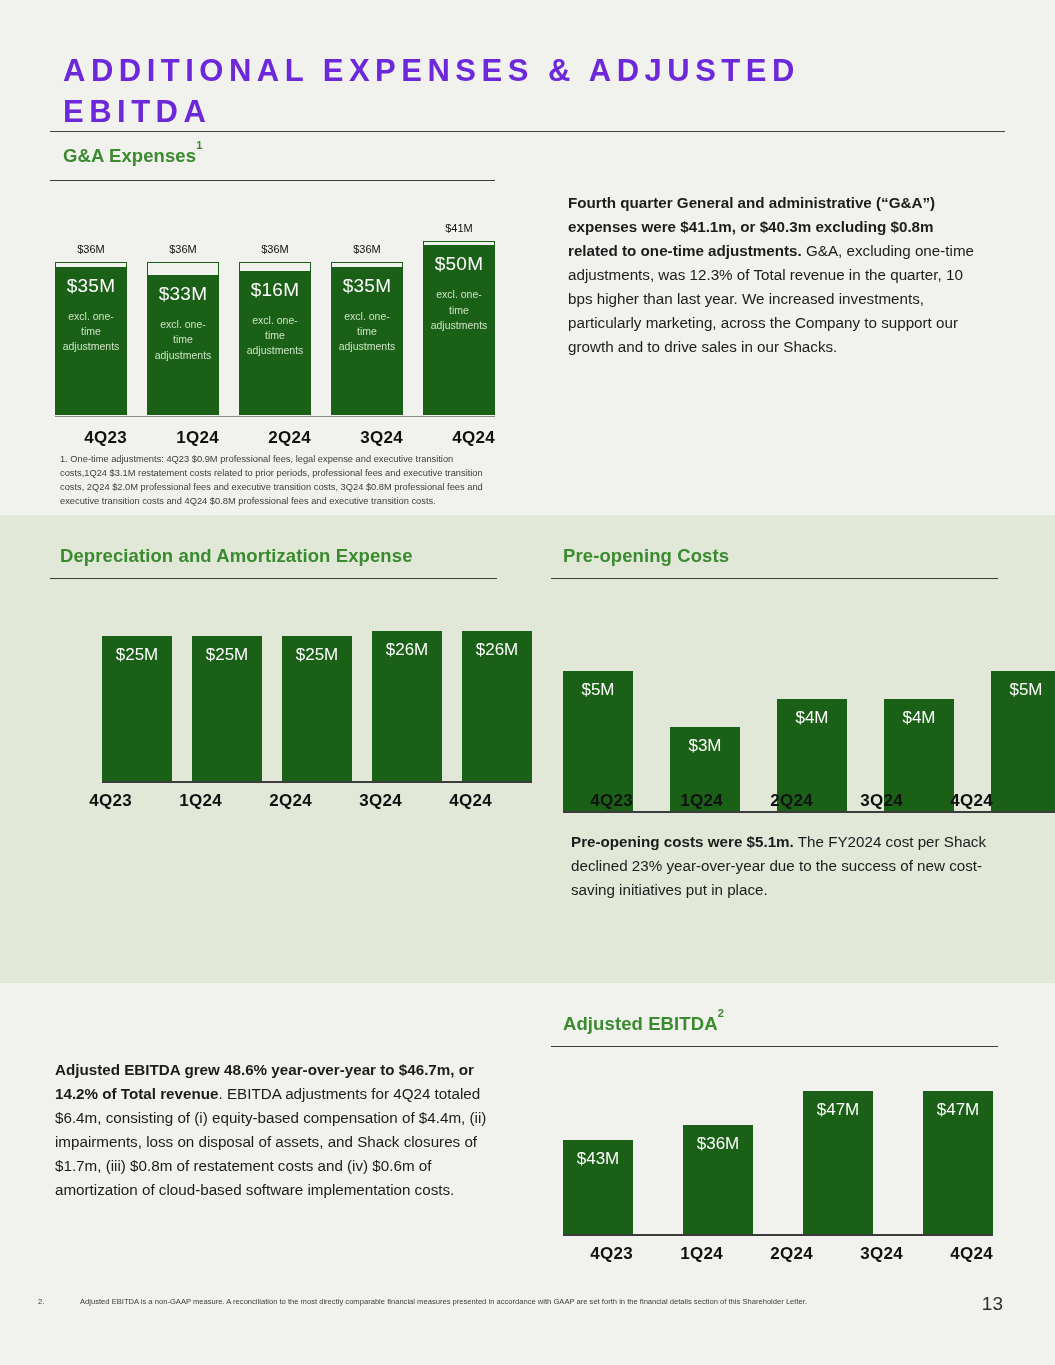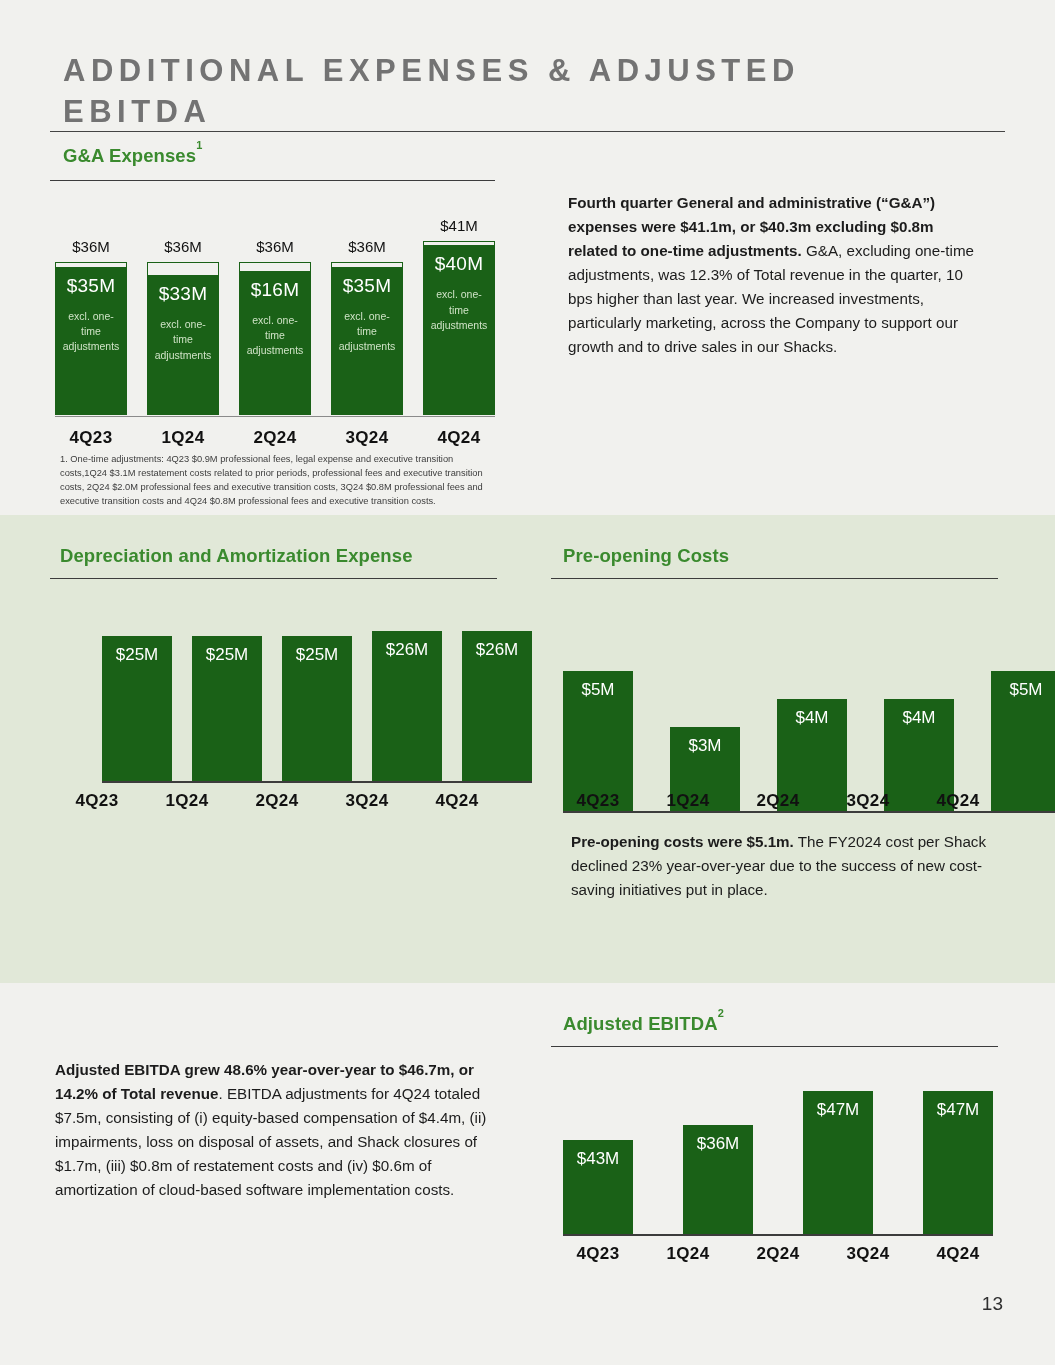--- a/index.html
+++ b/index.html
@@ -15,21 +15,21 @@
   
   .band-green {
     position: absolute; left: 0; top: 515px; width: 1055px; height: 468px;
     background: #e1e8d8;
   }
 
   
   .title {
     position: absolute; left: 63px; top: 50px; width: 860px;
     font-size: 31px; font-weight: 700; letter-spacing: 5.5px;
-    line-height: 1.33; color: #737373;
+    line-height: 1.33; color: #6d28d9;
   }
   .title-rule {
     position: absolute; left: 50px; top: 131px; width: 955px;
     border-top: 1px solid #444;
   }
 
   
   .sec-head {
     position: absolute;
     font-size: 18.5px; font-weight: 700; color: #3a8a2e;
@@ -53,21 +53,21 @@
   .bar-slot {
     position: relative; height: 100%;
     display: flex; flex-direction: column; justify-content: flex-end;
     align-items: center;
   }
   .bar-col { position: relative; width: 100%; display: flex; flex-direction: column; justify-content: flex-end; }
 
   
   .total-lab {
     position: absolute; left: 0; width: 100%; text-align: center;
-    font-size: 15px; font-weight: 400; color: #111;
+    font-size: 11px; font-weight: 400; color: #111;
   }
 
   
   .seg-white {
     background: #f1f1ee;
     border: 1.6px solid #1a6117;
     border-bottom: none;
     width: 100%;
   }
   .seg-green {
@@ -89,21 +89,21 @@
   }
   .bar-plain .val {
     color: #ffffff; font-size: 17px; margin-top: 10px; line-height: 1;
   }
 
   .xlabels {
     position: absolute; left: 0; width: 100%;
     display: flex; justify-content: space-between;
   }
   .xlab {
-    text-align: center; font-size: 17px; font-weight: 700;
+    text-align: right; font-size: 17px; font-weight: 700;
     color: #111; letter-spacing: .3px;
   }
 
   
   .copy {
     position: absolute;
     font-size: 15.2px; line-height: 1.58; color: #1c1c1c;
   }
   .copy b { font-weight: 700; }
 
@@ -178,21 +178,21 @@
                 <div class="val">$35M</div>
                 <div class="sub">excl. one-time adjustments</div>
               </div>
             </div>
           </div>
           <div class="bar-slot" style="width: 72px;">
             <div class="bar-col">
               <div class="total-lab" style="bottom: 180.804px;">$41M</div>
               <div class="seg-white" style="height: 4.23913px;"></div>
               <div class="seg-green" style="height: 169.565px;">
-                <div class="val">$40M</div>
+                <div class="val">$50M</div>
                 <div class="sub">excl. one-time adjustments</div>
               </div>
             </div>
           </div>
         </div>
     </div>
   </div>
   <div class="xlabels" id="ga-xlabels" style="left:55px; top:428px; width:440px;">
       <div class="xlab" style="width: 72px;">4Q23</div>
       <div class="xlab" style="width: 72px;">1Q24</div>
@@ -336,18 +336,21 @@
   </div>
   <div class="xlabels" id="ebitda-xlabels" style="left:563px; top:1244px; width:430px;">
       <div class="xlab" style="width: 70px;">4Q23</div>
       <div class="xlab" style="width: 70px;">1Q24</div>
       <div class="xlab" style="width: 70px;">2Q24</div>
       <div class="xlab" style="width: 70px;">3Q24</div>
       <div class="xlab" style="width: 70px;">4Q24</div>
     </div>
 
   <div class="copy" style="left:55px; top:1058px; width:462px;">
-    <b>Adjusted EBITDA grew 48.6% year-over-year to $46.7m, or 14.2% of Total revenue</b><span>. EBITDA adjustments for 4Q24 totaled $7.5m, consisting of (i) equity-based compensation of $4.4m, (ii) impairments, loss on disposal of assets, and Shack closures of $1.7m, (iii) $0.8m of restatement costs and (iv) $0.6m of amortization of cloud-based software implementation costs.</span>
-  </div>
-
+    <b>Adjusted EBITDA grew 48.6% year-over-year to $46.7m, or 14.2% of Total revenue</b><span>. EBITDA adjustments for 4Q24 totaled $6.4m, consisting of (i) equity-based compensation of $4.4m, (ii) impairments, loss on disposal of assets, and Shack closures of $1.7m, (iii) $0.8m of restatement costs and (iv) $0.6m of amortization of cloud-based software implementation costs.</span>
+  </div>
+
+  <div class="footer-note">
+    <span class="footer-num-idx">2.</span><span>Adjusted EBITDA is a non-GAAP measure. A reconciliation to the most directly comparable financial measures presented in accordance with GAAP are set forth in the financial details section of this Shareholder Letter.</span>
+  </div>
   <div class="pagenum">13</div>
 
 </div>
 
 </body></html>

